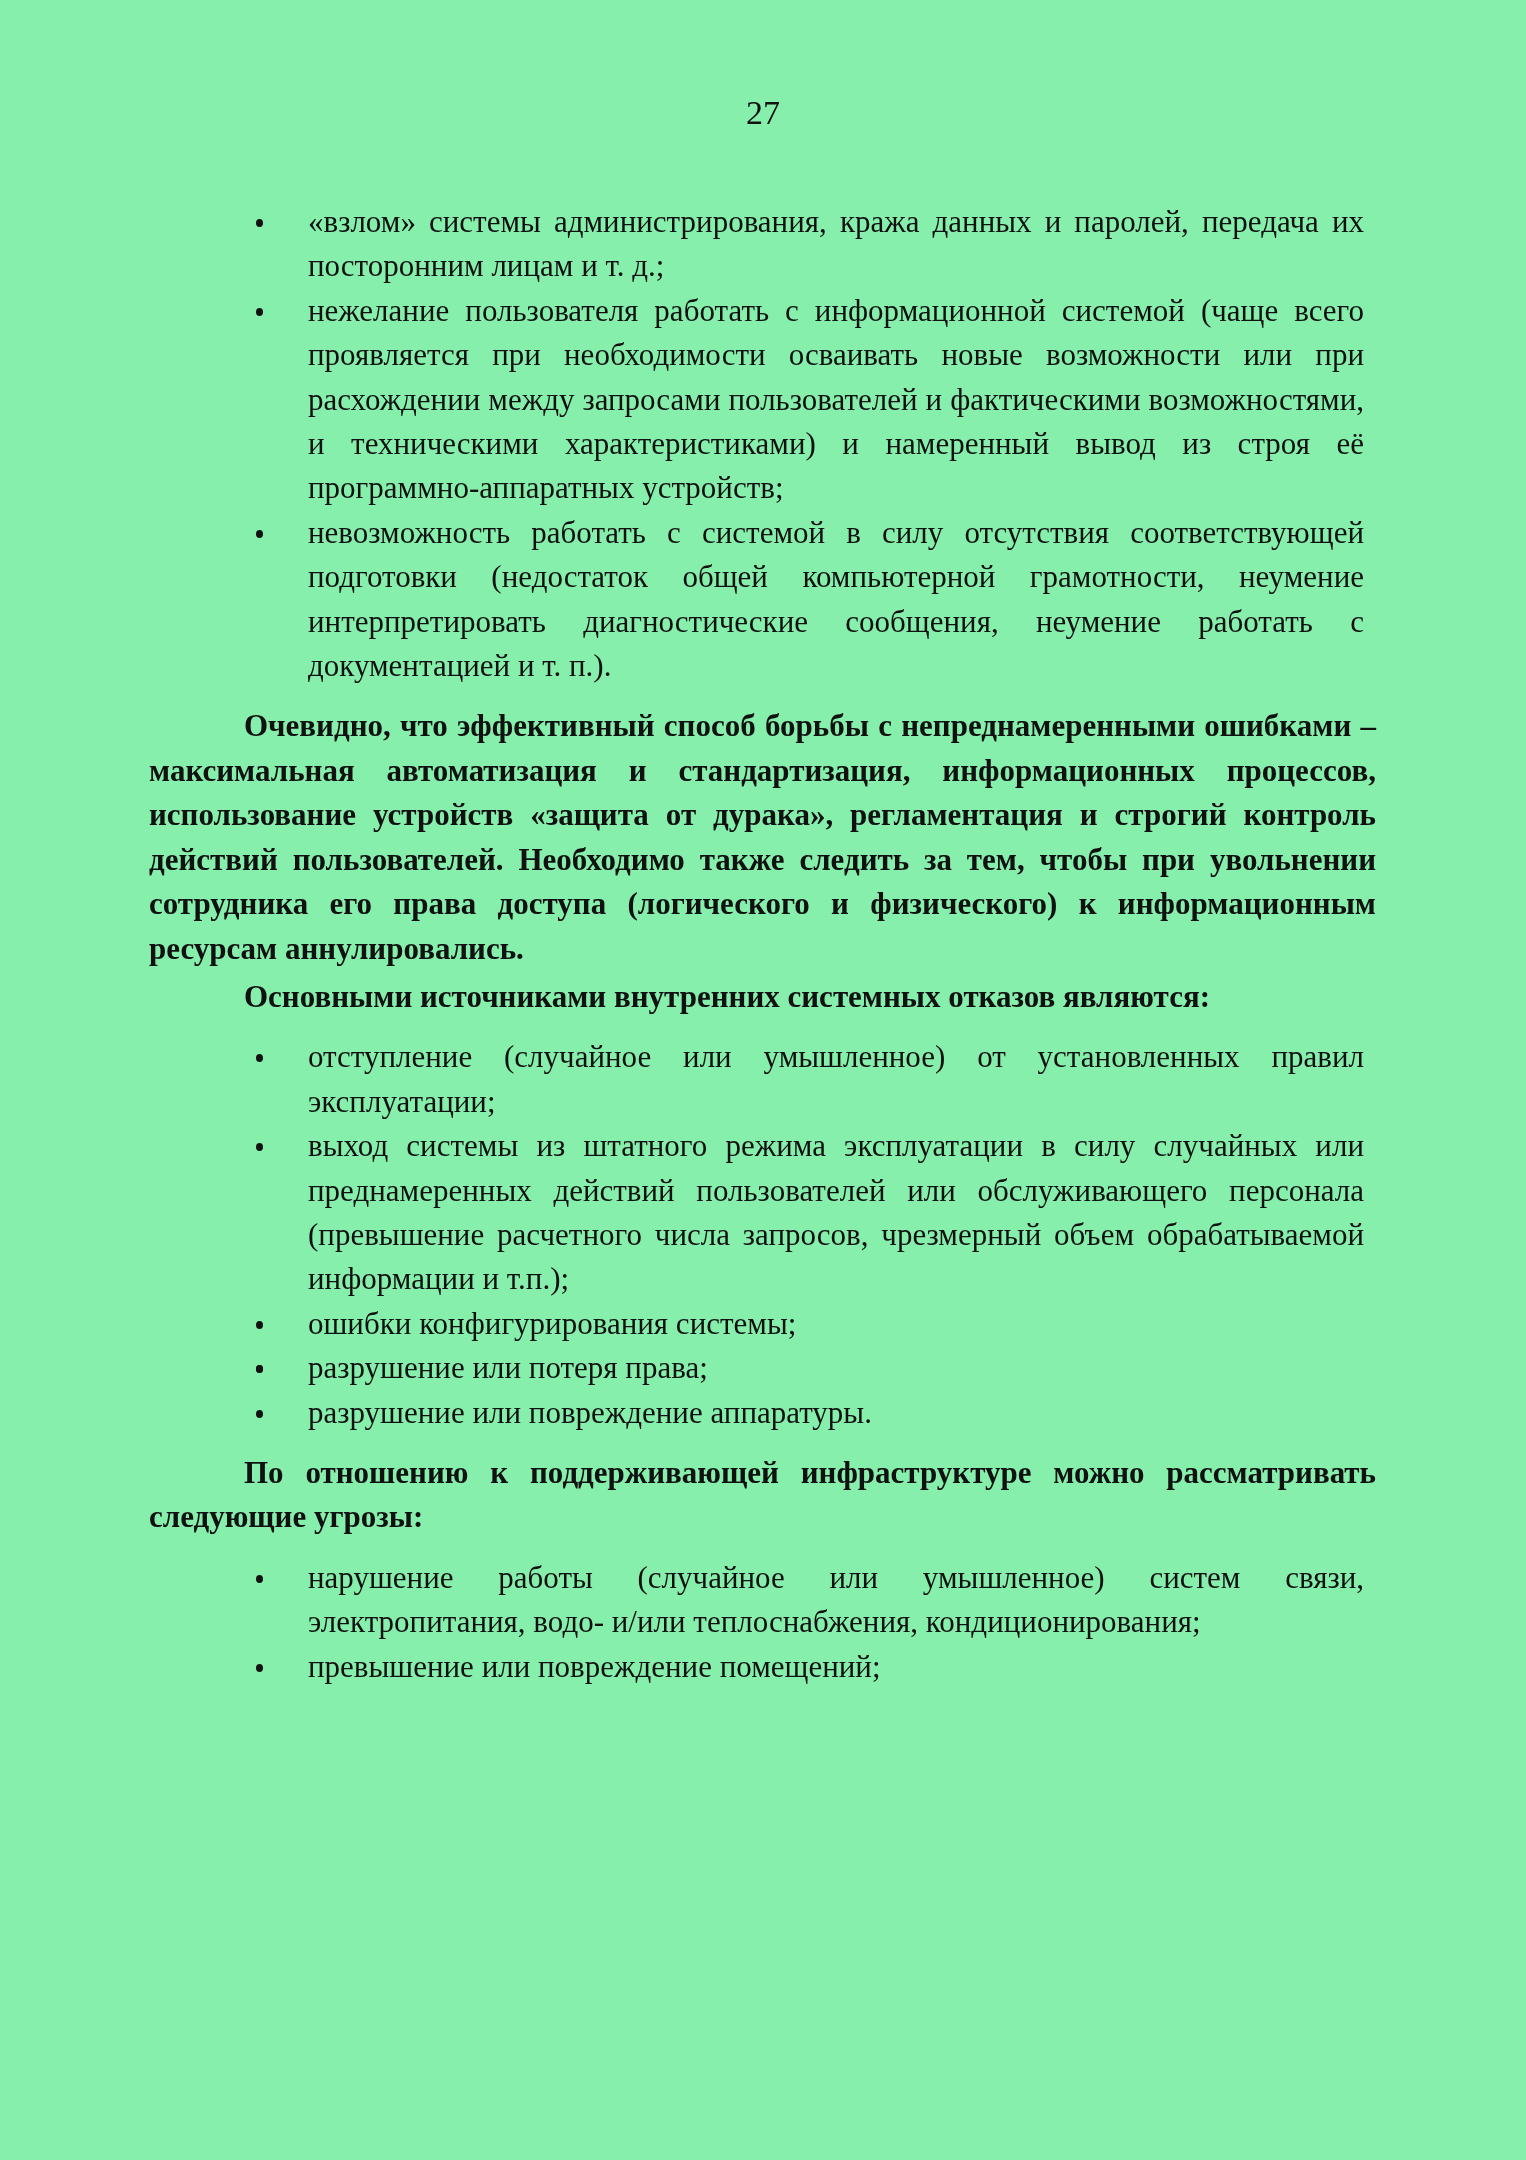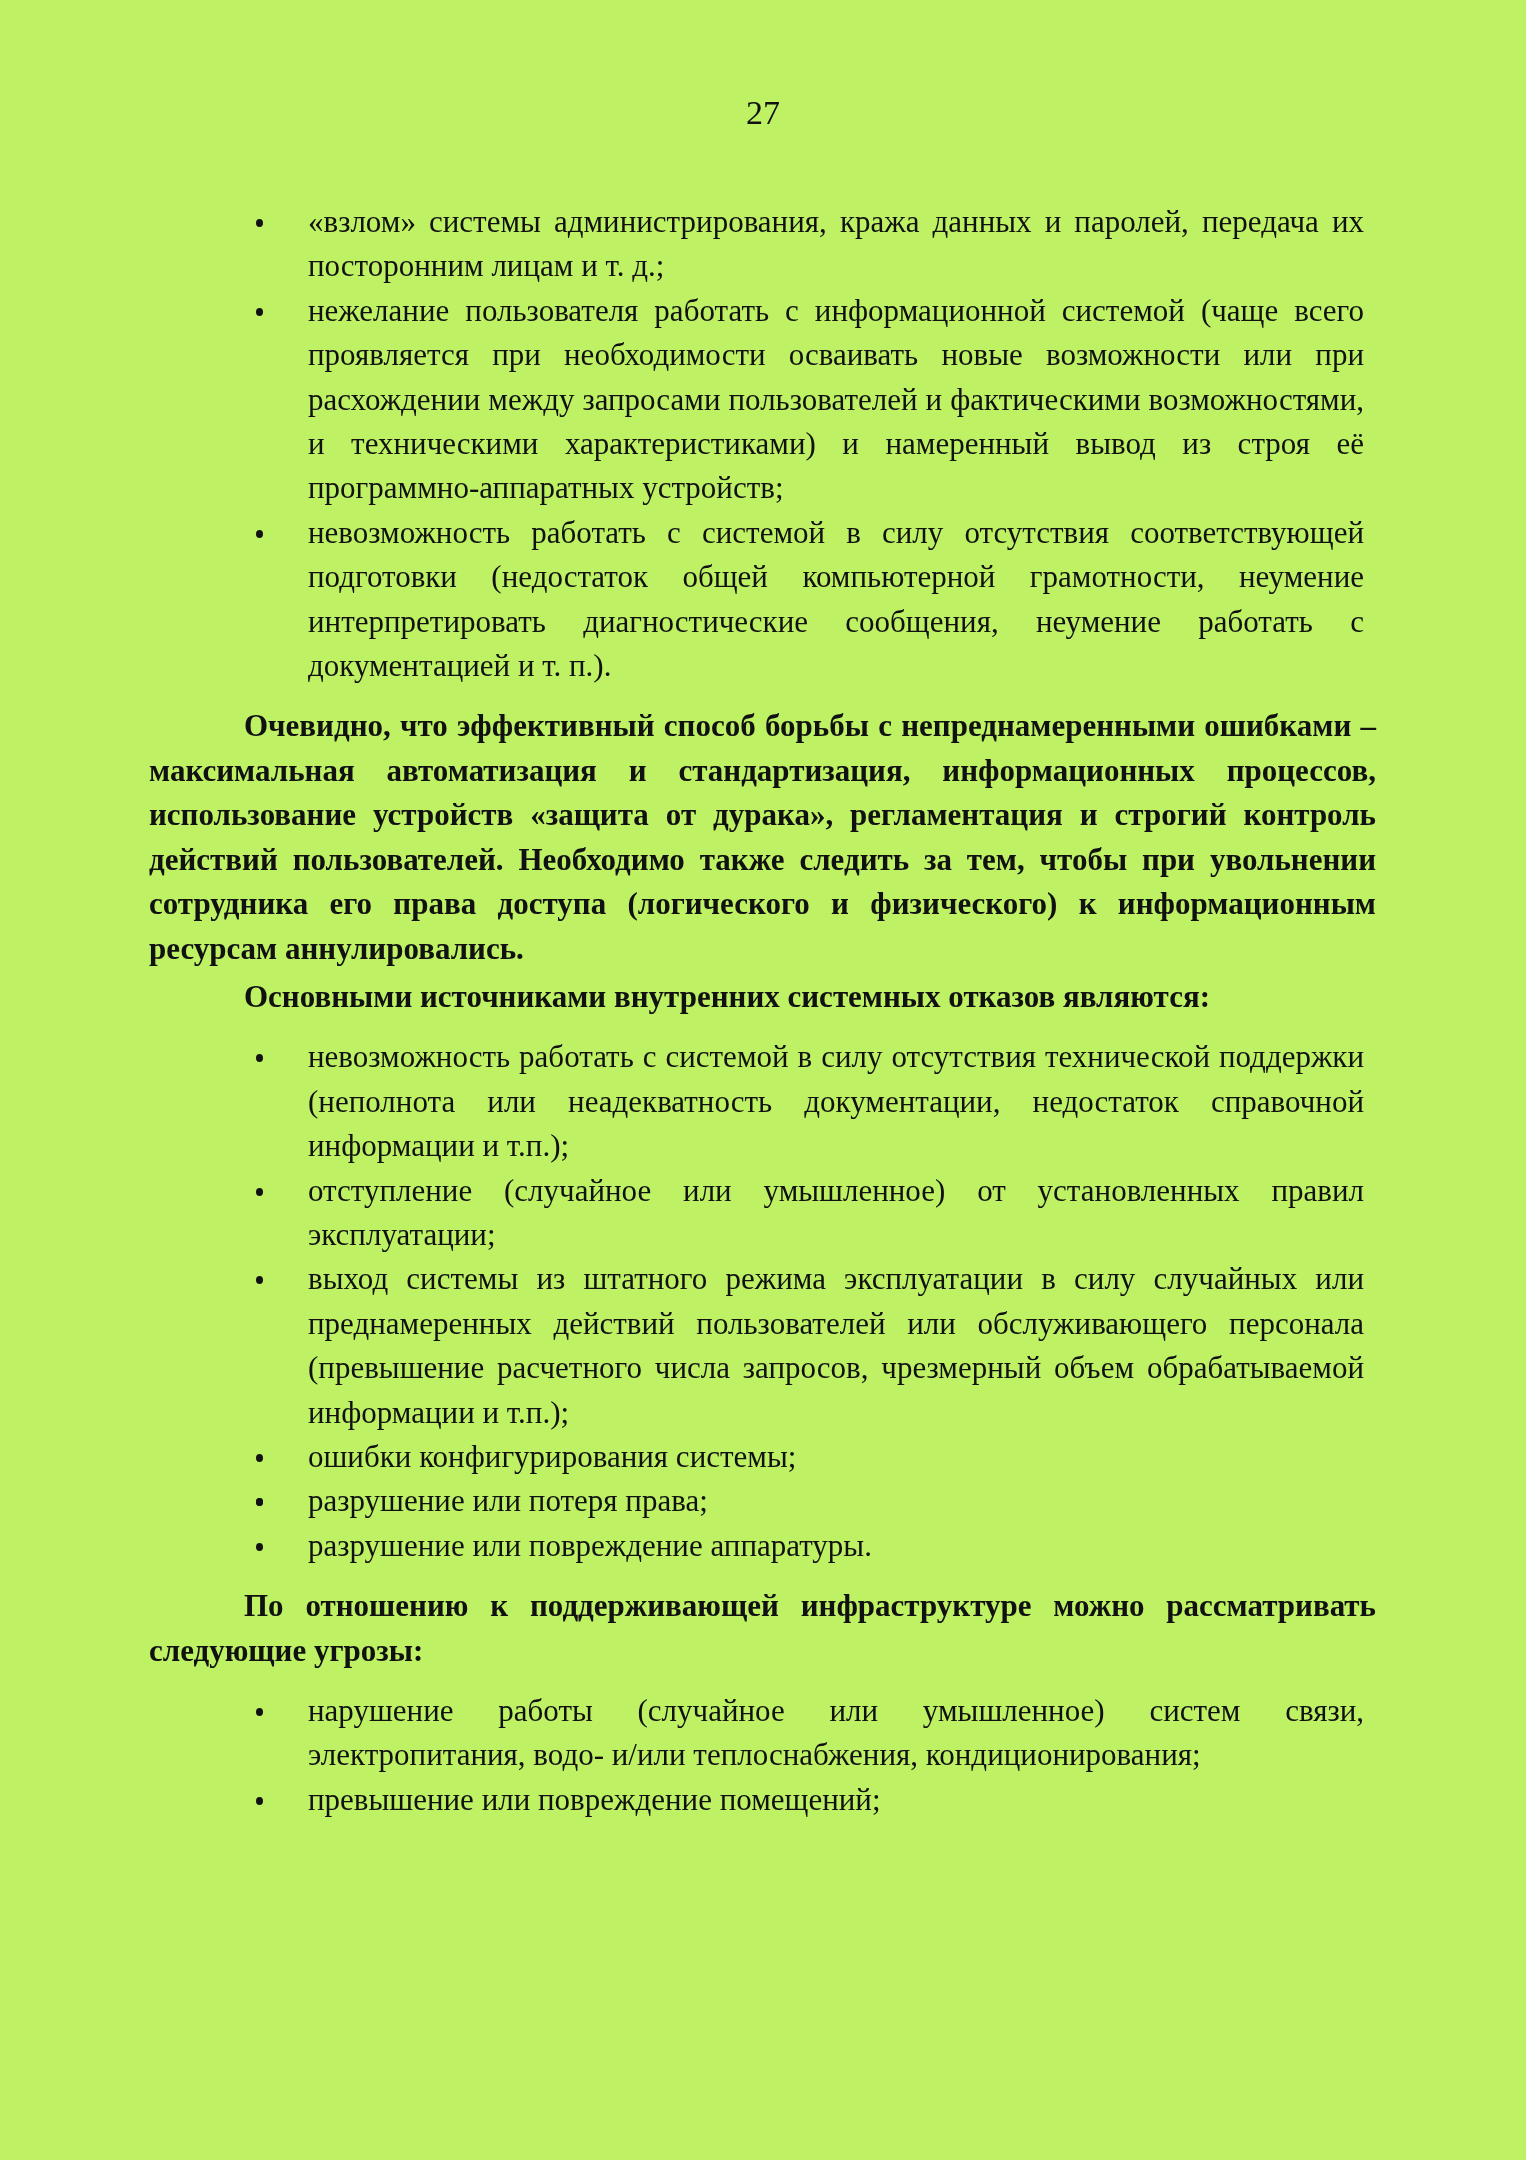--- a/index.html
+++ b/index.html
@@ -1,17 +1,17 @@
 <!DOCTYPE html>
 <html><head>
 <meta charset="utf-8">
 <style>
   html, body { margin: 0; padding: 0; background: #ffffff; }
   body { width: 1526px; height: 2160px; position: relative; overflow: hidden; }
-  .page { position: absolute; left: 0; top: 0; width: 1526px; height: 2160px; background: #bef264; color: #111111;
+  .page { position: absolute; left: 0; top: 0; width: 1526px; height: 2160px; background: #86efac; color: #111111;
           font-family: "Liberation Serif", "DejaVu Serif", serif; }
   .page-number { position: absolute; left: 0; width: 1526px; top: 94px; text-align: center;
                  font-size: 34px; line-height: 1.107; }
   .content { position: absolute; left: 145px; top: 184px; width: 1235px;
              font-size: 31px; line-height: 44.4px; }
   .para { margin: 4px; text-indent: 95px; text-align: justify; font-weight: bold; }
   ul.bullets { list-style: none; margin: 16px; padding: 0; }
   ul.bullets li { position: relative; margin: 0; padding-left: 147px; text-align: justify; }
   ul.bullets li .dot { position: absolute; left: 95px; top: 19px; width: 7px; height: 8px; border-radius: 50%; background: #111111; }
 </style>
@@ -26,21 +26,20 @@
       <li><span class="dot"></span><span>«взлом» системы администрирования, кража данных и паролей, передача их посторонним лицам и т. д.;</span></li>
       <li><span class="dot"></span><span>нежелание пользователя работать с информационной системой (чаще всего проявляется при необходимости осваивать новые возможности или при расхождении между запросами пользовате­лей и фактическими возможностями, и техническими характери­стиками) и намеренный вывод из строя её программно-аппаратных устройств;</span></li>
       <li><span class="dot"></span><span>невозможность работать с системой в силу отсутствия соответ­ствующей подготовки (недостаток общей компьютерной грамот­ности, неумение интерпретировать диагностические сообщения, неумение работать с документацией и т. п.).</span></li>
     </ul>
 
     <p class="para">Очевидно, что эффективный способ борьбы с непреднамеренными ошибками – максимальная автоматизация и стандартизация, информаци­онных процессов, использование устройств «защита от дурака», регламен­тация и строгий контроль действий пользователей. Необходимо также следить за тем, чтобы при увольнении сотрудника его права доступа (ло­гического и физического) к информационным ресурсам аннулировались.</p>
 
     <p class="para">Основными источниками внутренних системных отказов являются:</p>
 
     <ul class="bullets">
-      <li><span class="dot"></span><span>невозможность работать с системой в силу отсутствия техниче­ской поддержки (неполнота или неадекватность документации, недостаток справочной информации и т.п.);</span></li>
       <li><span class="dot"></span><span>отступление (случайное или умышленное) от установленных правил эксплуатации;</span></li>
       <li><span class="dot"></span><span>выход системы из штатного режима эксплуатации в силу случай­ных или преднамеренных действий пользователей или обслужи­вающего персонала (превышение расчетного числа запросов, чрезмерный объем обрабатываемой информации и т.п.);</span></li>
       <li><span class="dot"></span><span>ошибки конфигурирования системы;</span></li>
       <li><span class="dot"></span></li>
       <li><span class="dot"></span><span>разрушение или потеря права;</span></li>
       <li><span class="dot"></span><span>разрушение или повреждение аппаратуры.</span></li>
     </ul>
 
     <p class="para">По отношению к поддерживающей инфраструктуре можно рассмат­ривать следующие угрозы:</p>
 

